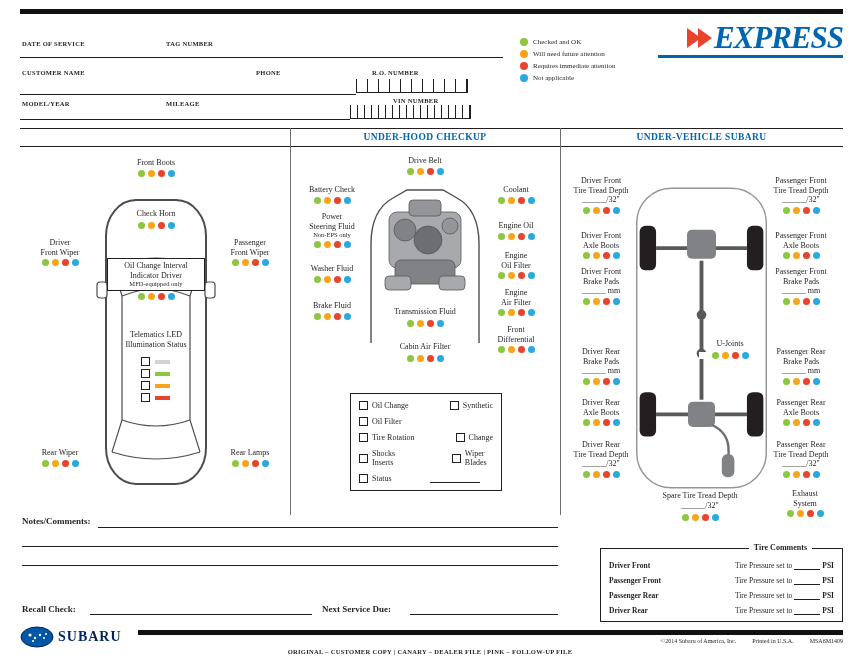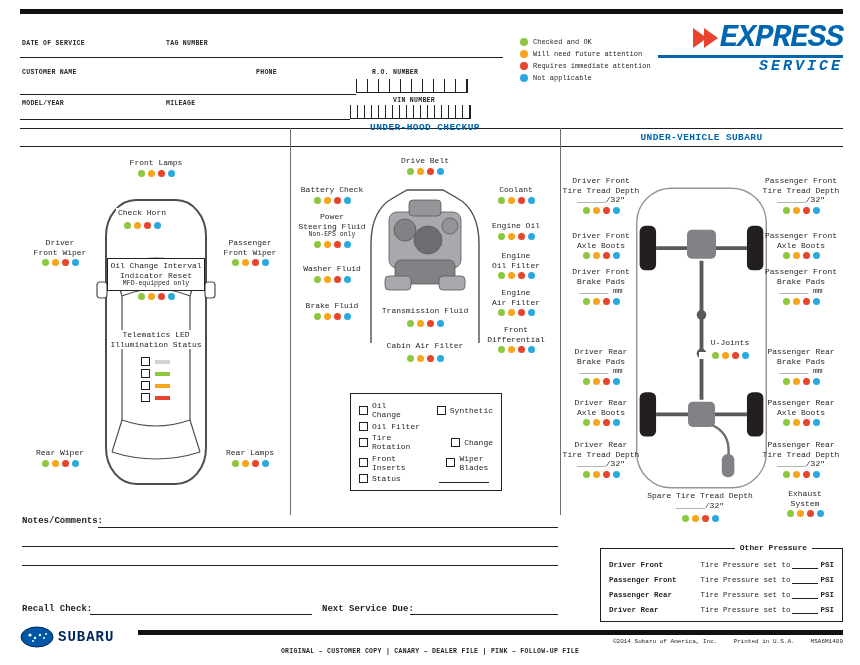--- a/index.html
+++ b/index.html
@@ -1,18 +1,18 @@
 <!DOCTYPE html>
 <html style="--blue: #0066b1; --ink: #231f20; --red: #e8432d;"><head>
 <meta charset="utf-8">
 <style>
   :root{--blue:#0066b1;--ink:#231f20;--red:#e8432d;}
   html,body{margin:0;padding:0;background:#fff;}
   #page{position:relative;width:860px;height:665px;background:#fff;overflow:hidden;
-        font-family:Liberation Mono, monospace;color:var(--ink);}
+        font-family:Liberation Serif, serif;color:var(--ink);}
   .bar{position:absolute;background:#111;}
   .formlabel{position:absolute;font-size:6.5px;font-weight:bold;letter-spacing:.3px;}
   .hline{position:absolute;border-top:1px solid var(--ink);height:0;}
   .vline{position:absolute;width:1px;background:#6d6e71;}
   .comb{position:absolute;border:1px solid var(--ink);border-top:none;}
   .comb.c10{background-image:repeating-linear-gradient(to right,transparent 0 10px,var(--ink) 10px 11px);}
   .comb.c17{background-image:repeating-linear-gradient(to right,transparent 0 6px,var(--ink) 6px 7px);}
   .legend-row{position:absolute;display:flex;align-items:center;gap:5px;font-size:7px;}
   .dot{width:7px;height:7px;border-radius:50%;flex:none;}
   .legend-row .dot{width:8px;height:8px;}
@@ -31,21 +31,21 @@
   .inl{display:inline-block;padding:0 2px;}
   .dots{display:flex;gap:3px;justify-content:center;margin-top:2px;}
   .boxed{border:1px solid var(--ink);background:#fff;padding:2px 1px;}
   .led-rows{position:absolute;display:flex;flex-direction:column;gap:3px;background:#fff;padding:1px 3px;}
   .led-row{display:flex;align-items:center;gap:5px;}
   .chk{display:inline-block;width:7px;height:7px;border:1px solid var(--ink);background:#fff;flex:none;}
   .led-bar{width:15px;height:4px;}
   .svgbox{position:absolute;}
   .panel{position:absolute;border:1px solid var(--ink);background:#fff;padding:7px 8px;
          display:flex;flex-direction:column;justify-content:space-between;box-sizing:border-box;}
-  .panel-row{display:flex;align-items:center;font-size:8px;gap:36px;}
+  .panel-row{display:flex;align-items:flex-end;font-size:8px;gap:36px;}
   .chk-item{display:flex;align-items:center;gap:4px;}
   .chk-item.c1{width:78px;}
   .other-line{display:inline-block;width:50px;border-bottom:1px solid var(--ink);height:7px;margin-left:2px;}
   .notes-label,.recall-label,.next-label{position:absolute;font-size:9px;font-weight:bold;}
   .tp-box{position:absolute;border:1px solid var(--ink);box-sizing:border-box;background:#fff;}
   .tp-title{position:absolute;top:-6px;right:30px;background:#fff;padding:0 5px;font-size:8px;font-weight:bold;}
   .tp-row{position:absolute;left:8px;right:8px;display:flex;justify-content:space-between;align-items:flex-end;font-size:7.5px;}
   .tp-pos{font-weight:bold;}
   .tp-set{display:flex;align-items:flex-end;gap:2px;}
   .tp-line{display:inline-block;width:26px;border-bottom:1px solid var(--ink);height:7px;}
@@ -95,25 +95,24 @@
     <span>Not applicable</span>
   </div>
 
   <div class="logo">
     <div class="logo-top">
       <span class="arr"></span>
       <span class="arr"></span>
       <span class="logo-express">EXPRESS</span>
     </div>
     <div class="logo-rule"></div>
-    <div class="logo-service">SERVICE</div>
   </div>
 
   <div class="hline" style="left:20px;top:128px;width:823px"></div>
-  <div class="sec-title" style="left:290px;top:122px;width:270px">UNDER-HOOD CHECKUP</div>
+  <div class="sec-title" style="left:290px;top:132px;width:270px">UNDER-HOOD CHECKUP</div>
   <div class="sec-title" style="left:560px;top:132px;width:283px">UNDER-VEHICLE SUBARU</div>
   <div class="hline" style="left:20px;top:146px;width:823px"></div>
   <div class="vline" style="left:290px;top:128px;height:387px"></div>
   <div class="vline" style="left:560px;top:128px;height:387px"></div>
 
   <svg class="svgbox" style="left:95px;top:194px" width="122" height="296" viewBox="0 0 122 296">
     <rect x="11" y="6" width="100" height="284" rx="30" ry="36" fill="#fff" stroke="#4d4d4f" stroke-width="2"></rect>
     <rect x="2" y="88" width="10" height="16" rx="3" fill="#fff" stroke="#4d4d4f" stroke-width="1.2"></rect>
     <rect x="110" y="88" width="10" height="16" rx="3" fill="#fff" stroke="#4d4d4f" stroke-width="1.2"></rect>
     <g fill="none" stroke="#4d4d4f" stroke-width="1.2">
@@ -124,30 +123,30 @@
       <path d="M27 102 L27 226"></path>
       <path d="M95 102 L95 226"></path>
       <path d="M27 226 Q61 238 95 226"></path>
       <path d="M27 226 L17 258"></path>
       <path d="M95 226 L105 258"></path>
       <path d="M17 258 Q61 272 105 258"></path>
     </g>
   </svg>
 
   <div class="cp" style="left:105px;top:158px;width:102px">
-    <div class="lbl">Front Lamps</div>
-    <div class="dots">
-        <span class="dot" style="background: rgb(141, 198, 63);"></span>
-        <span class="dot" style="background: rgb(249, 165, 26);"></span>
-        <span class="dot" style="background: rgb(232, 67, 45);"></span>
-        <span class="dot" style="background: rgb(42, 169, 224);"></span>
-      </div>
-  </div>
-
-  <div class="cp" style="left:91px;top:202px;width:102px">
+    <div class="lbl">Front Boots</div>
+    <div class="dots">
+        <span class="dot" style="background: rgb(141, 198, 63);"></span>
+        <span class="dot" style="background: rgb(249, 165, 26);"></span>
+        <span class="dot" style="background: rgb(232, 67, 45);"></span>
+        <span class="dot" style="background: rgb(42, 169, 224);"></span>
+      </div>
+  </div>
+
+  <div class="cp" style="left:105px;top:202px;width:102px">
     <div class="lbl masked inl">Check Horn</div>
     <div class="dots">
         <span class="dot" style="background: rgb(141, 198, 63);"></span>
         <span class="dot" style="background: rgb(249, 165, 26);"></span>
         <span class="dot" style="background: rgb(232, 67, 45);"></span>
         <span class="dot" style="background: rgb(42, 169, 224);"></span>
       </div>
   </div>
 
   <div class="cp" style="left:16px;top:238px;width:88px">
@@ -168,21 +167,21 @@
         <span class="dot" style="background: rgb(141, 198, 63);"></span>
         <span class="dot" style="background: rgb(249, 165, 26);"></span>
         <span class="dot" style="background: rgb(232, 67, 45);"></span>
         <span class="dot" style="background: rgb(42, 169, 224);"></span>
       </div>
   </div>
 
   <div class="cp" style="left:107px;top:258px;width:98px">
     <div class="boxed">
       <div class="lbl">Oil Change Interval
-Indicator Reset</div>
+Indicator Driver</div>
       <div class="lbl small">MFD-equipped only</div>
     </div>
     <div class="dots">
         <span class="dot" style="background: rgb(141, 198, 63);"></span>
         <span class="dot" style="background: rgb(249, 165, 26);"></span>
         <span class="dot" style="background: rgb(232, 67, 45);"></span>
         <span class="dot" style="background: rgb(42, 169, 224);"></span>
       </div>
   </div>
 
@@ -391,21 +390,21 @@
           <span>Tire Rotation</span>
         </span>
       <span class="chk-item">
           <span class="chk"></span>
           <span>Change</span>
         </span>
     </div>
     <div class="panel-row">
       <span class="chk-item c1">
           <span class="chk"></span>
-          <span>Front Inserts</span>
+          <span>Shocks Inserts</span>
         </span>
       <span class="chk-item">
           <span class="chk"></span>
           <span>Wiper Blades</span>
         </span>
     </div>
     <div class="panel-row">
       <span class="chk-item">
           <span class="chk"></span>
           <span>Status</span>
@@ -601,21 +600,21 @@
         <span class="dot" style="background: rgb(42, 169, 224);"></span>
       </div>
   </div>
 
   <div class="notes-label" style="left:22px;top:516px">Notes/Comments:</div>
   <div class="hline" style="left:98px;top:527px;width:460px"></div>
   <div class="hline" style="left:22px;top:546px;width:536px"></div>
   <div class="hline" style="left:22px;top:565px;width:536px"></div>
 
   <div class="tp-box" style="left:600px;top:548px;width:243px;height:74px">
-    <div class="tp-title">Other Pressure</div>
+    <div class="tp-title">Tire Comments</div>
     <div class="tp-row" style="top:12px">
       <span class="tp-pos">Driver Front</span>
       <span class="tp-set">
           <span>Tire Pressure set to</span>
           <span class="tp-line"></span>
           <span class="tp-psi">PSI</span>
         </span>
     </div>
     <div class="tp-row" style="top:27px">
       <span class="tp-pos">Passenger Front</span>

